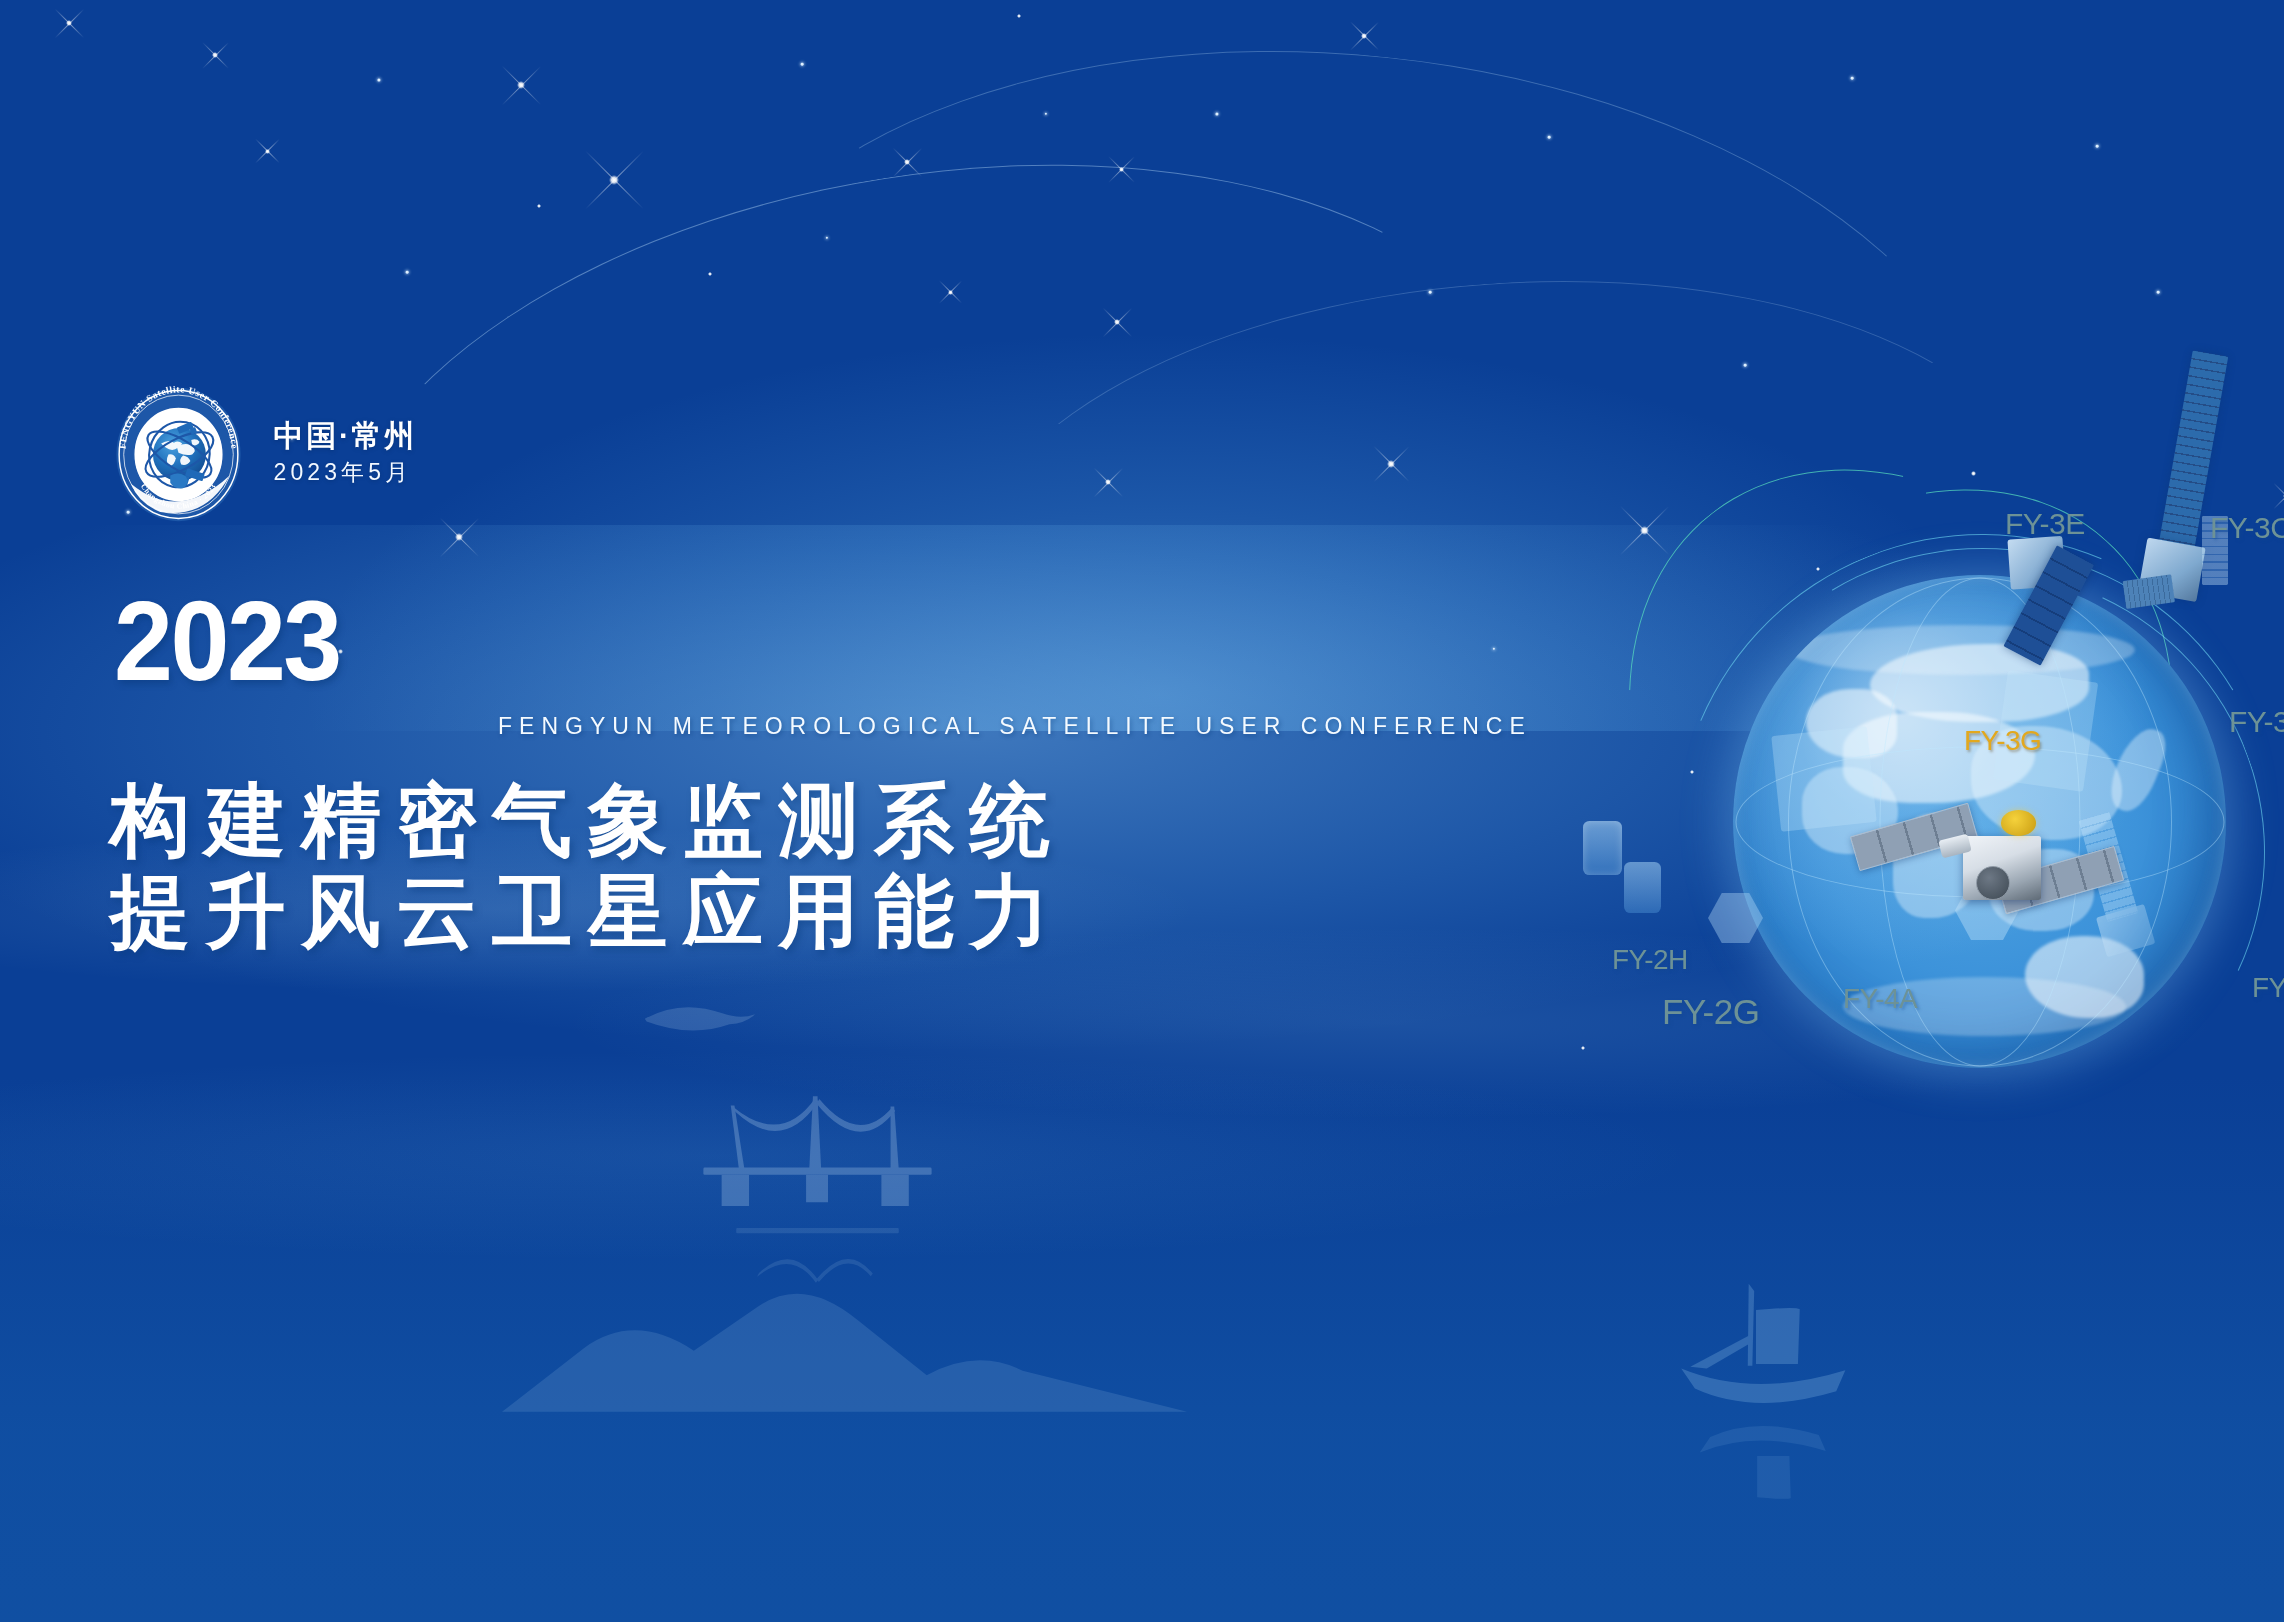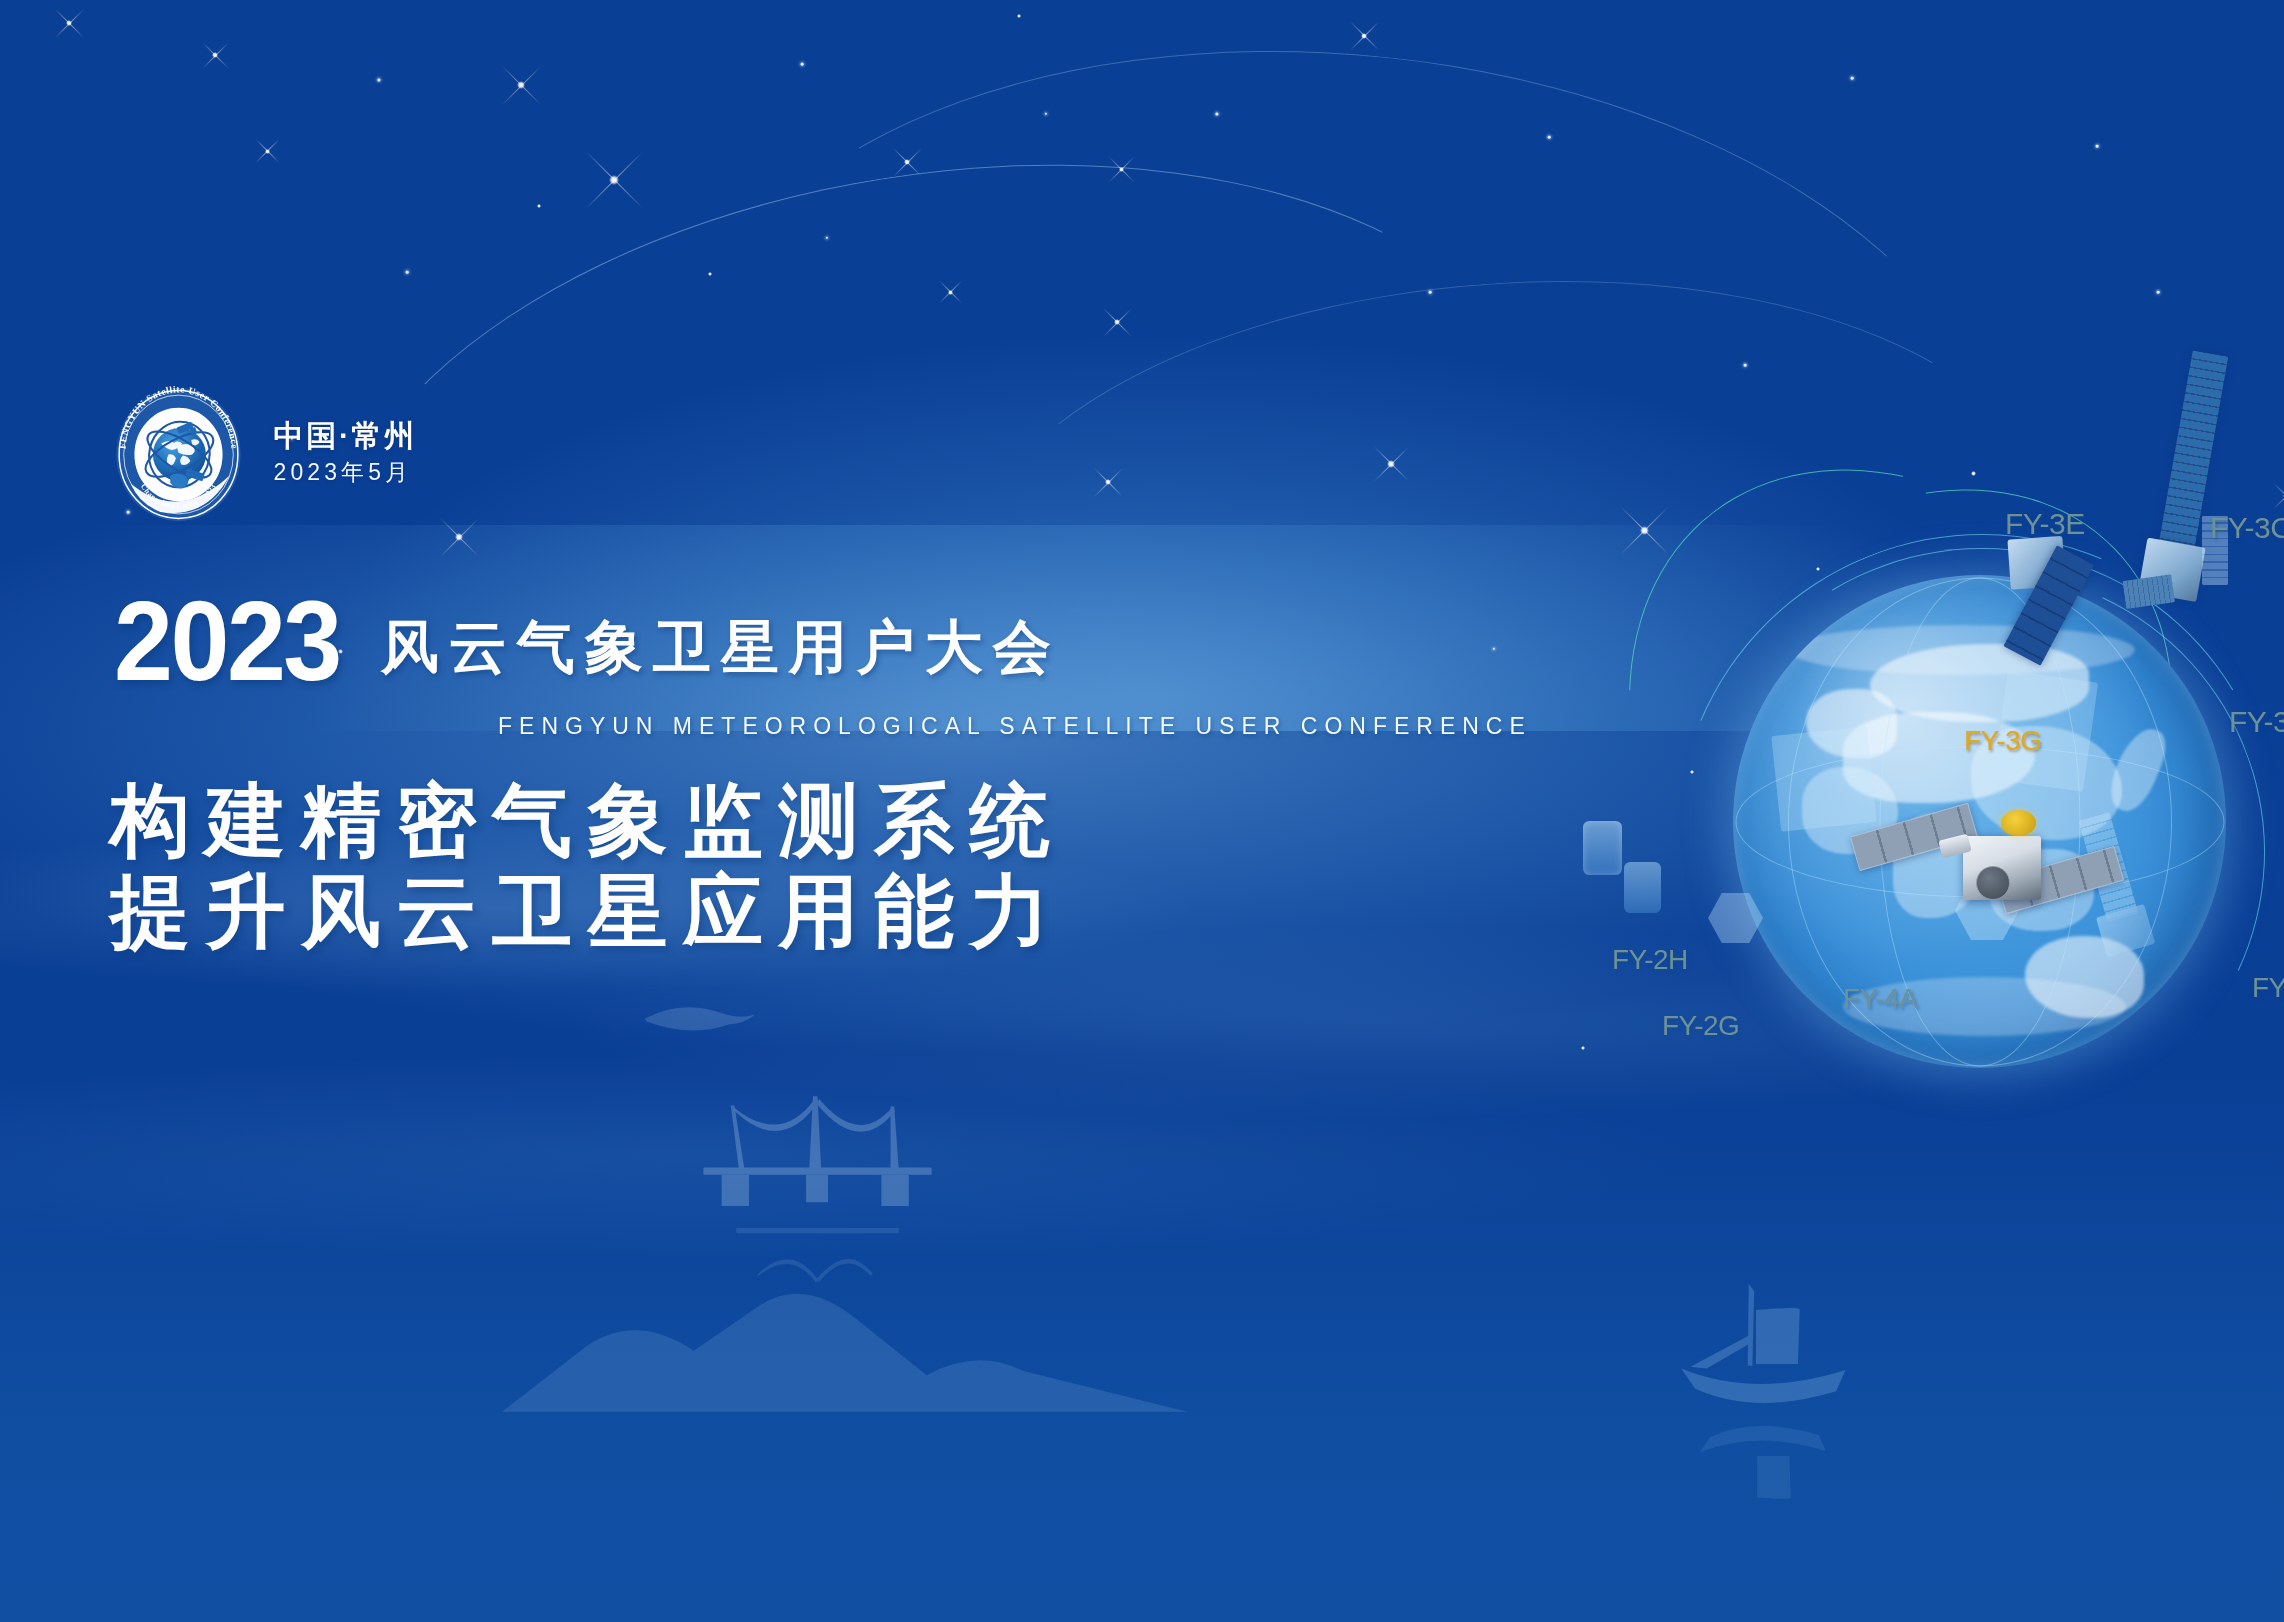--- a/index.html
+++ b/index.html
@@ -448,21 +448,20 @@
     </div>
 
     <div class="headerText">
       <div id="cityLine">中国·常州</div>
       <div id="dateLine">2023年5月</div>
     </div>
   </div>
 
   <div id="titleRow">
     <div id="year">2023</div>
-    <div id="titleCn">风云气象卫星用户大会</div>
   </div>
   <div id="titleEn">FENGYUN METEOROLOGICAL SATELLITE USER CONFERENCE</div>
 
   <div id="slogan">
     <div class="sloganLine">构建精密气象监测系统</div>
     <div class="sloganLine">提升风云卫星应用能力</div>
   </div>
 
   <div id="space">
 
@@ -545,19 +544,19 @@
     <div style="position:absolute;left:786px;top:160px;width:69px;height:78px;opacity:.55;">
       <div class="panel" style="left:4.6px;top:0;width:26.5px;height:69px;
            background:repeating-linear-gradient(180deg,rgba(200,230,250,.7) 0 6.4px,rgba(140,190,232,.55) 6.4px 7.8px);"></div>
     </div>
 
     <div class="satLabel muted" style="left:594px;top:153px;font-size:30px;">FY-3E</div>
     <div class="satLabel muted" style="left:799px;top:157px;font-size:30px;">FY-3C</div>
     <div class="satLabel muted" style="left:818px;top:351px;font-size:30px;">FY-3D</div>
     <div class="satLabel gold" style="left:553px;top:371px;font-size:28px;">FY-3G</div>
     <div class="satLabel muted" style="left:201px;top:590px;font-size:28px;">FY-2H</div>
-    <div class="satLabel muted" style="left:251px;top:656px;font-size:28px;">FY-2G</div>
+    <div class="satLabel muted" style="left:251px;top:638px;font-size:35px;">FY-2G</div>
     <div class="satLabel muted" style="left:432px;top:629px;font-size:28px;">FY-4A</div>
     <div class="satLabel muted" style="left:841px;top:618px;font-size:28px;">FY-4B</div>
   </div>
 
 </div>
 
 
 </body></html>

